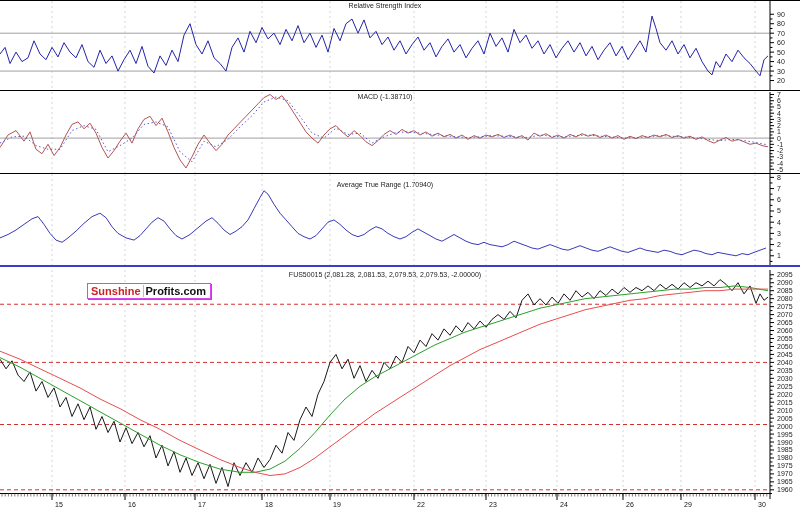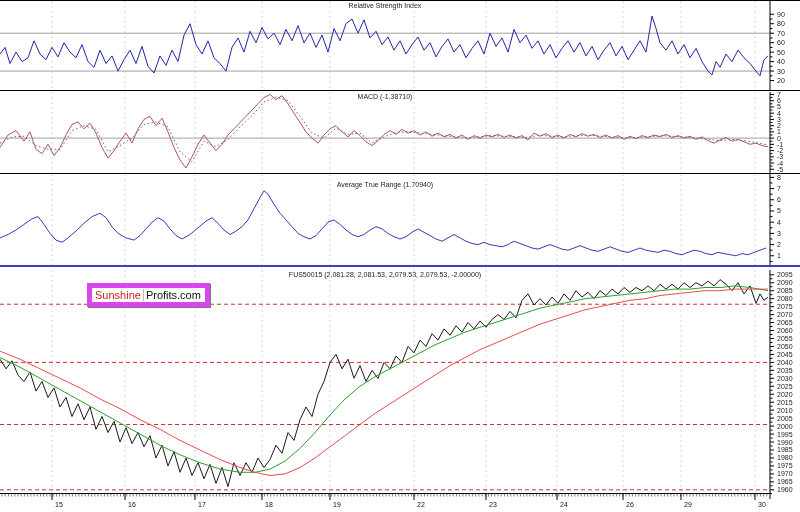--- a/index.html
+++ b/index.html
@@ -4,22 +4,22 @@
 <style>
   html,body{margin:0;padding:0;background:#fff;}
   #root{position:relative;width:800px;height:512px;background:#fff;overflow:hidden;
         font-family:"Liberation Sans", sans-serif;}
   .panel-svg{position:absolute;left:0;}
   .sep{position:absolute;left:0;width:800px;}
   .sep-black{height:1px;background:#000;}
   .sep-blue{height:2px;background:#3b3bcc;}
   .title{position:absolute;left:0;width:770px;text-align:center;font-size:7px;color:#222;
          letter-spacing:0px;pointer-events:none;white-space:nowrap;}
-  #logo{position:absolute;left:87px;top:283px;background:#fff;border:5px solid #d946ef;
-        box-shadow:1px 1px 0 #777;padding:1px 4px 1px 3px;font-size:11px;font-weight:normal;
+  #logo{position:absolute;left:87px;top:283px;background:#fff;border:1px solid #d946ef;
+        box-shadow:1px 1px 0 #777;padding:1px 4px 1px 3px;font-size:11px;font-weight:bold;
         white-space:nowrap;}
   #logo .red{color:#cc2222;border-right:1px solid #bbb;padding-right:2px;margin-right:2px;}
   #logo .black{color:#111;}
 </style>
 </head>
 <body>
 
 <div id="root">
   <div class="sep sep-black" style="top:0"></div>
 

